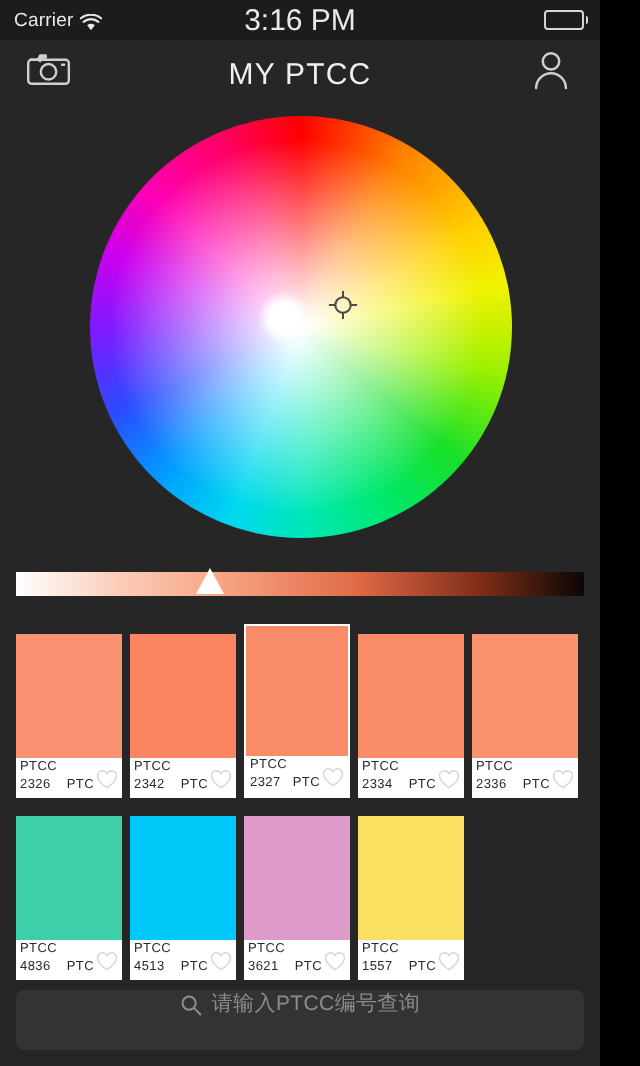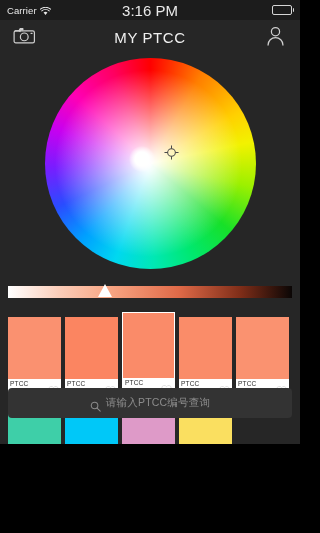--- a/index.html
+++ b/index.html
@@ -6,21 +6,21 @@
     margin: 0;
     padding: 0;
     background: #000;
   }
   body {
     font-family: "Liberation Sans", sans-serif;
   }
   #app {
     position: relative;
     width: 300px;
-    height: 444px;
+    height: 533px;
     background: #262626;
     overflow: hidden;
     -webkit-font-smoothing: antialiased;
   }
 
   
   .statusbar {
     position: absolute;
     top: 0; left: 0;
     width: 300px; height: 20px;
@@ -230,27 +230,27 @@
     right: 2px;
     top: 3px;
     width: 11px;
     height: 11px;
   }
 
   
   .searchbar {
     position: absolute;
     left: 8px;
-    bottom: 26px;
+    bottom: 8px;
     width: 284px;
     height: 30px;
     background: #333333;
     border-radius: 4px;
     display: flex;
-    align-items: center;
+    align-items: flex-start;
     justify-content: center;
     gap: 5px;
   }
   .search-icon { width: 11px; height: 11px; }
   .search-placeholder {
     color: #8c8c8c;
     font-size: 10.5px;
     letter-spacing: 0.2px;
   }
 </style>

